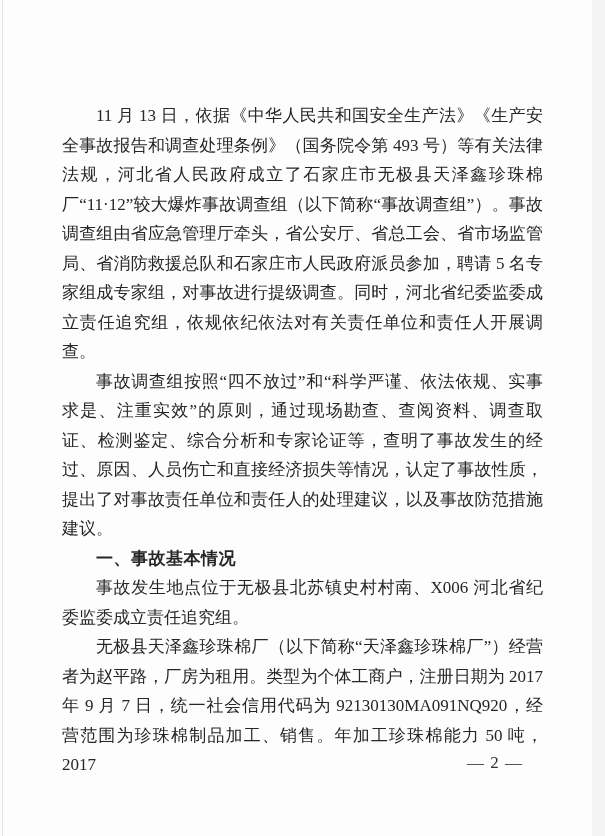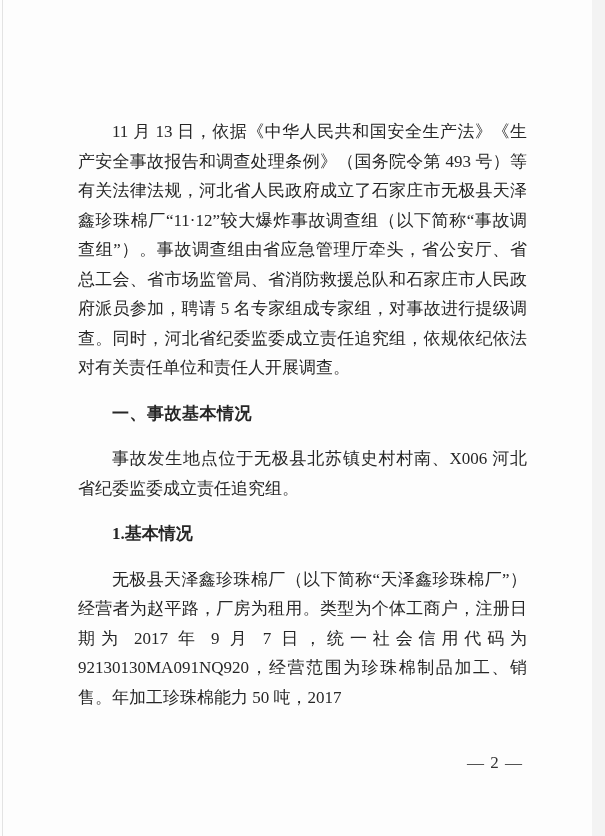--- a/index.html
+++ b/index.html
@@ -33,25 +33,25 @@
     position: absolute;
     left: 62px;
     top: 101px;
     width: 481px;
     font-size: 17px;
     line-height: 29.5px;
     text-align: justify;
     text-justify: inter-ideograph;
   }
   .para {
-    margin: 16px;
+    margin: 0;
     text-indent: 2em;
   }
   .h-section, .h-sub, .h-item {
-    margin: 16px;
+    margin: 0;
     text-indent: 2em;
     font-size: 17px;
     line-height: 29.5px;
     font-weight: 700;
   }
   
   .h-section {
     font-family: "Liberation Sans", "DejaVu Sans", sans-serif;
     letter-spacing: 0.5px;
   }
@@ -65,23 +65,23 @@
     letter-spacing: 1px;
   }
 </style>
 </head>
 <body>
 
 <div class="page">
 
   <div class="content">
     <p class="para">11 月 13 日，依据《中华人民共和国安全生产法》《生产安全事故报告和调查处理条例》（国务院令第 493 号）等有关法律法规，河北省人民政府成立了石家庄市无极县天泽鑫珍珠棉厂“11·12”较大爆炸事故调查组（以下简称“事故调查组”）。事故调查组由省应急管理厅牵头，省公安厅、省总工会、省市场监管局、省消防救援总队和石家庄市人民政府派员参加，聘请 5 名专家组成专家组，对事故进行提级调查。同时，河北省纪委监委成立责任追究组，依规依纪依法对有关责任单位和责任人开展调查。</p>
+    <p class="para">事故调查组按照“四不放过”和“科学严谨、依法依规、实事求是、注重实效”的原则，通过现场勘查、查阅资料、调查取证、检测鉴定、综合分析和专家论证等，查明了事故发生的经过、原因、人员伤亡和直接经济损失等情况，认定了事故性质，提出了对事故责任单位和责任人的处理建议，以及事故防范措施建议。</p>
     <h2 class="h-section">一、事故基本情况</h2>
     <p class="para">事故发生地点位于无极县北苏镇史村村南、X006 河北省纪委监委成立责任追究组。</p>
-    <h4 class="h-item">1.基本情况</h4>
     <p class="para">无极县天泽鑫珍珠棉厂（以下简称“天泽鑫珍珠棉厂”）经营者为赵平路，厂房为租用。类型为个体工商户，注册日期为 2017 年 9 月 7 日，统一社会信用代码为 92130130MA091NQ920，经营范围为珍珠棉制品加工、销售。年加工珍珠棉能力 50 吨，2017</p>
   </div>
 
   <div class="footer">— 2 —</div>
 
   <div class="edge-left"></div>
   <div class="edge-right"></div>
 
 </div>
 

